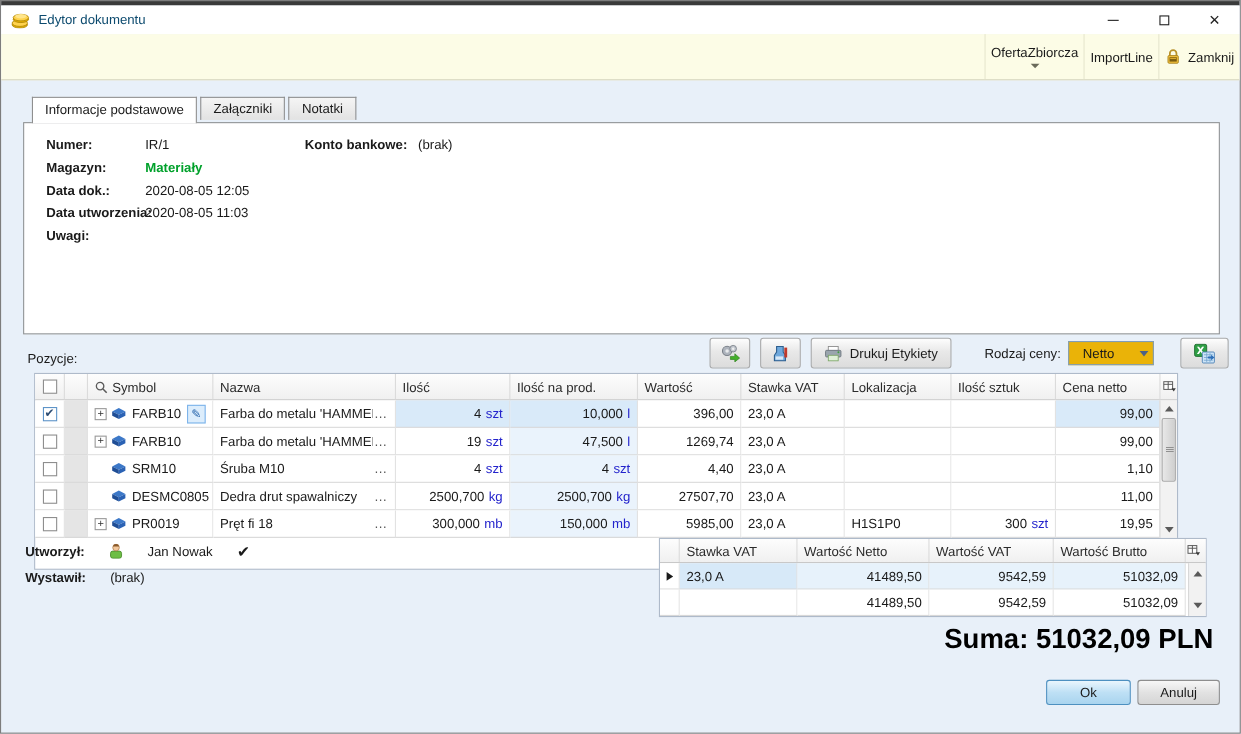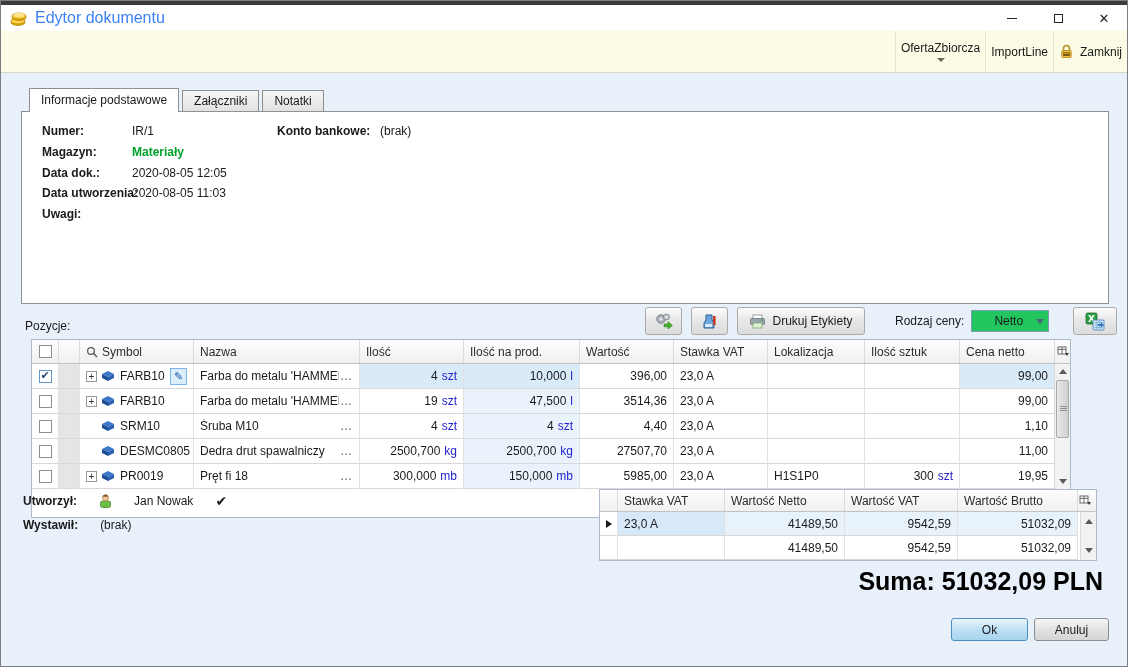--- a/index.html
+++ b/index.html
@@ -6,50 +6,50 @@
   html,body { width:1128px; height:667px; }
   body { font-family:"Liberation Sans", sans-serif; font-size:12px; color:#1a1a1a; background:#fff; }
   .window { position:relative; width:1128px; height:667px; background:#E8F0F9; border:1px solid #7d7d7d; overflow:hidden; }
 
   
   .top-strip { position:absolute; left:0; top:0; width:100%; height:4px; background:#3a3a3a; }
 
   
   .titlebar { position:absolute; left:0; top:4px; width:100%; height:26px; background:#ffffff; display:flex; align-items:center; }
   .titlebar .app-ico { margin-left:9px; width:17px; height:16px; }
-  .titlebar .title { margin-left:8px; font-size:16px; color:#3b82f6; }
+  .titlebar .title { margin-left:8px; font-size:12px; color:#0c4a6e; }
   .win-controls { position:absolute; right:0; top:0; height:26px; display:flex; }
   .win-btn { width:46px; height:26px; display:flex; align-items:center; justify-content:center; color:#222; }
   .glyph-min { width:10px; height:1px; background:#222; display:block; }
   .glyph-max { width:9px; height:9px; border:1px solid #222; display:block; }
   .glyph-close { font-size:13px; line-height:13px; }
 
   
   .ribbon { position:absolute; left:0; top:30px; width:100%; height:42px; background:#FCFCE6; border-bottom:1px solid #D6D6C0; display:flex; justify-content:flex-end; }
   .ribbon-btn { height:100%; display:flex; flex-direction:column; align-items:center; justify-content:center; padding:0 5px; border-left:1px solid #E6E6CE; }
   .ribbon-btn.row { flex-direction:row; gap:6px; }
   .caret-down { width:0; height:0; border-left:4px solid transparent; border-right:4px solid transparent; border-top:4px solid #6a6a5a; margin-top:3px; }
 
   
-  .tabs { position:absolute; left:28px; top:87px; display:flex; align-items:center; height:24px; }
+  .tabs { position:absolute; left:28px; top:87px; display:flex; align-items:flex-start; height:24px; }
   .tab { padding:0 11px; border:1px solid #8f8f8f; border-bottom:none; background:linear-gradient(#f5f5f5,#e2e2e2); height:21px; line-height:20px; margin-right:3px; }
   .tab.active { background:#ffffff; height:24px; line-height:23px; position:relative; z-index:3; }
 
   
   .panel { position:absolute; left:20px; top:110px; width:1088px; height:193px; background:#ffffff; border:1px solid #8F9396; }
   .frow { position:absolute; height:16px; white-space:nowrap; }
   .flabel { font-weight:bold; }
   .green { color:#00A12B; font-weight:bold; }
 
   
   .pozycje-label { position:absolute; left:24px; top:318px; }
   .pos-tools { position:absolute; left:644px; top:306px; height:28px; display:flex; align-items:center; }
   .tool-btn { height:28px; border:1px solid #ABABAB; border-radius:3px; background:linear-gradient(#FDFDFD,#E8E8E8 45%,#DCDCDC); display:flex; align-items:center; justify-content:center; gap:6px; padding:0 8px; }
   .tool-btn.sq { width:37px; padding:0; }
-  .combo { width:78px; height:22px; border:1px solid #7F9DB9; background:#22c55e; display:flex; align-items:center; position:relative; padding-left:22px; }
+  .combo { width:78px; height:22px; border:1px solid #7F9DB9; background:#eab308; display:flex; align-items:center; position:relative; padding-left:12px; }
   .combo .caret { position:absolute; right:4px; top:8px; width:0; height:0; border-left:4px solid transparent; border-right:4px solid transparent; border-top:5px solid #4d6185; }
 
   
   .grid { position:absolute; left:30px; top:338px; width:1040px; height:179px; border:1px solid #AEBACA; background:#fff; }
   .g-head { display:grid; grid-template-columns:27px 21px 114px 166px 104px 116px 94px 94px 97px 95px 95px 15px; height:24px; background:linear-gradient(#FDFDFD,#F0F0F0); border-bottom:1px solid #C2C2C2; }
   .g-head > div { border-right:1px solid #DBDBDB; display:flex; align-items:center; padding-left:6px; color:#2b2b2b; overflow:hidden; white-space:nowrap; }
   .g-head > div:last-child { border-right:none; padding-left:2px; }
   .g-body { position:relative; height:125px; }
   .g-row { display:grid; grid-template-columns:27px 21px 114px 166px 104px 116px 94px 94px 97px 95px 95px; height:25px; }
   .g-row > div { border-right:1px solid #E2E2E2; border-bottom:1px solid #D8D8D8; display:flex; align-items:center; padding:0 6px; overflow:hidden; white-space:nowrap; background:#fff; }
@@ -311,21 +311,21 @@
           </div>
         <div class="num">
             <span>19</span>
             <span class="unit">szt</span>
           </div>
         <div class="num prodcol">
             <span>47,500</span>
             <span class="unit">l</span>
           </div>
         <div class="num">
-            <span>3514,36</span>
+            <span>1269,74</span>
           </div>
         <div>
             <span>23,0 A</span>
           </div>
         <div>
             <span></span>
           </div>
         <div class="num">
             <span></span>
           </div>

